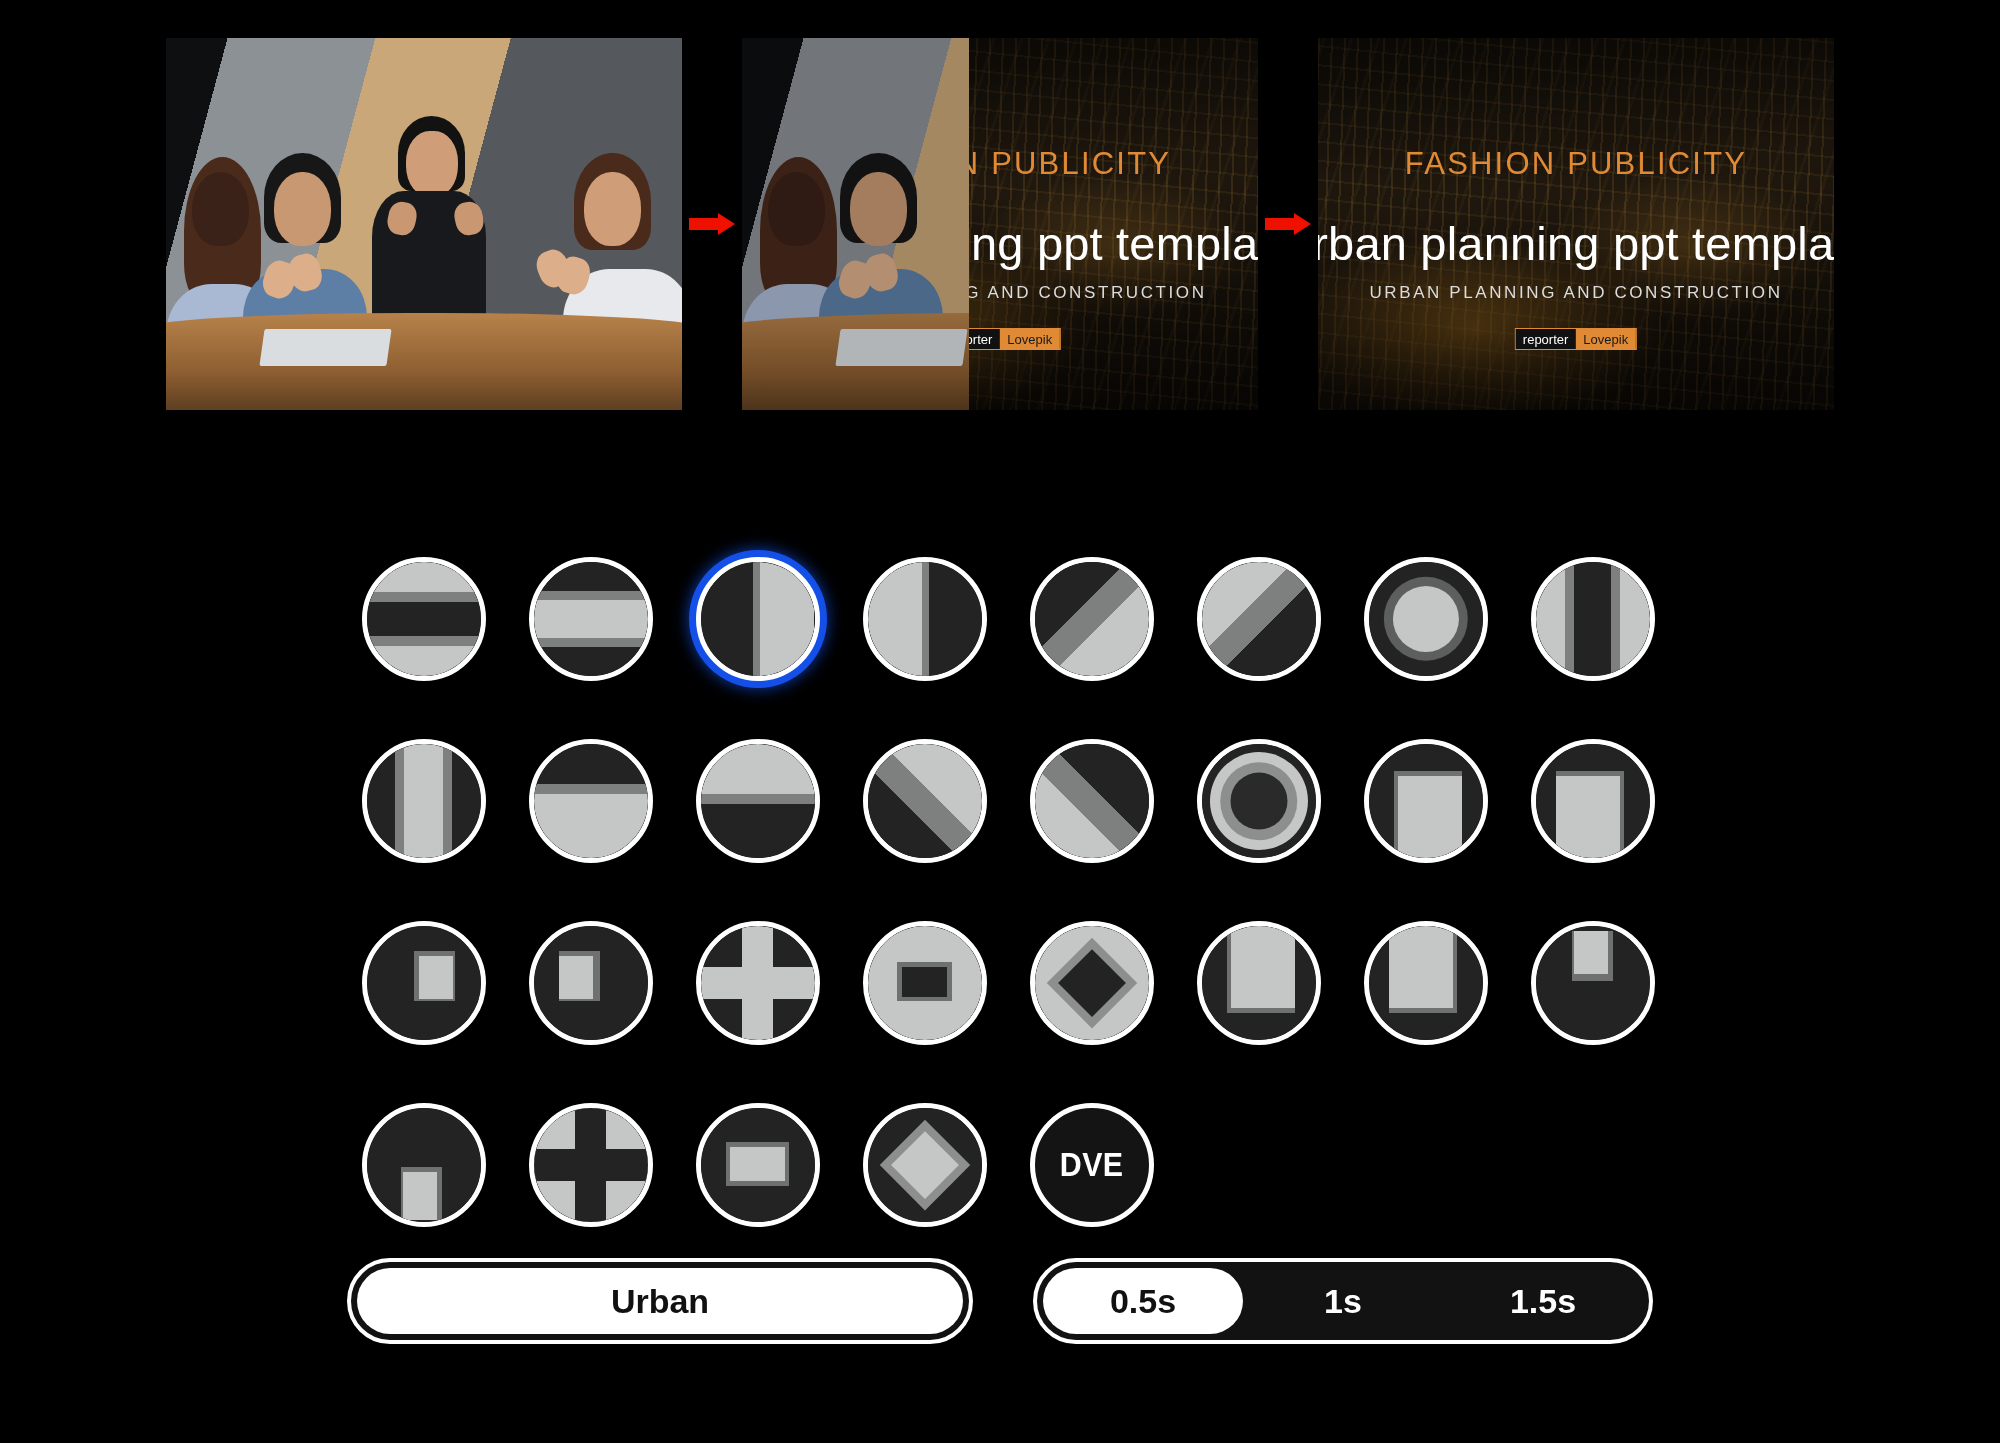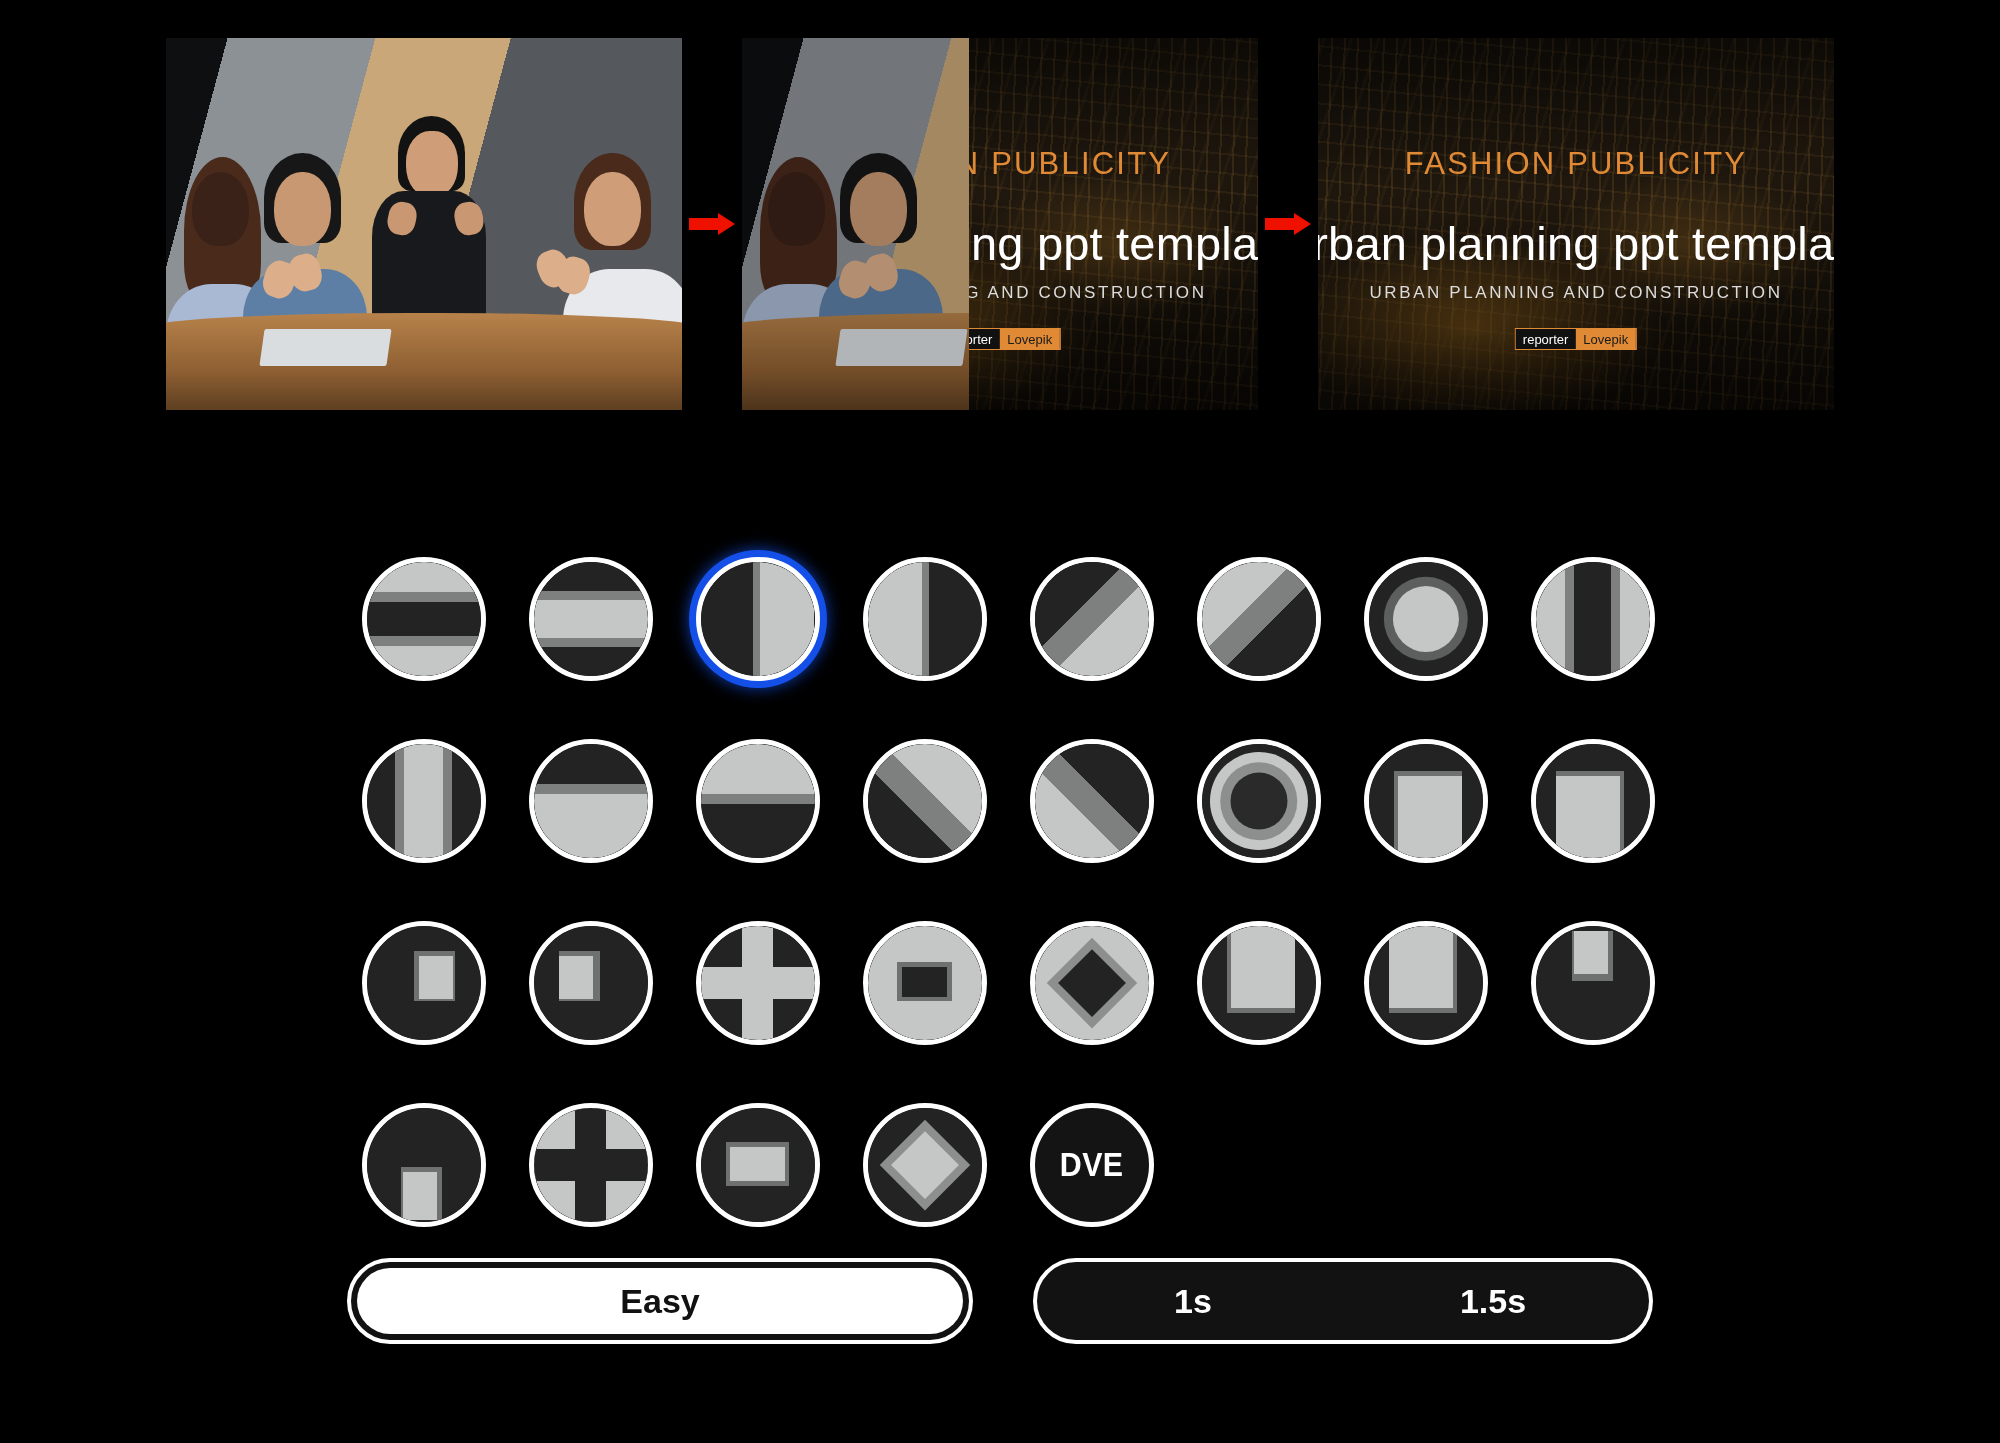--- a/index.html
+++ b/index.html
@@ -576,22 +576,23 @@
         </div>
       </div>
       <div class="cell label">
         <span>DVE</span>
       </div>
     </div>
 
   <div class="bottom">
 
     <div class="seg seg-a">
-      <div class="seg-item active">Easy</div>
+      <div class="seg-item active">Urban</div>
     </div>
 
     <div class="seg seg-b">
+      <div class="seg-item active">0.5s</div>
       <div class="seg-item">1s</div>
       <div class="seg-item">1.5s</div>
     </div>
   </div>
 
 </div>
 
 </body></html>

